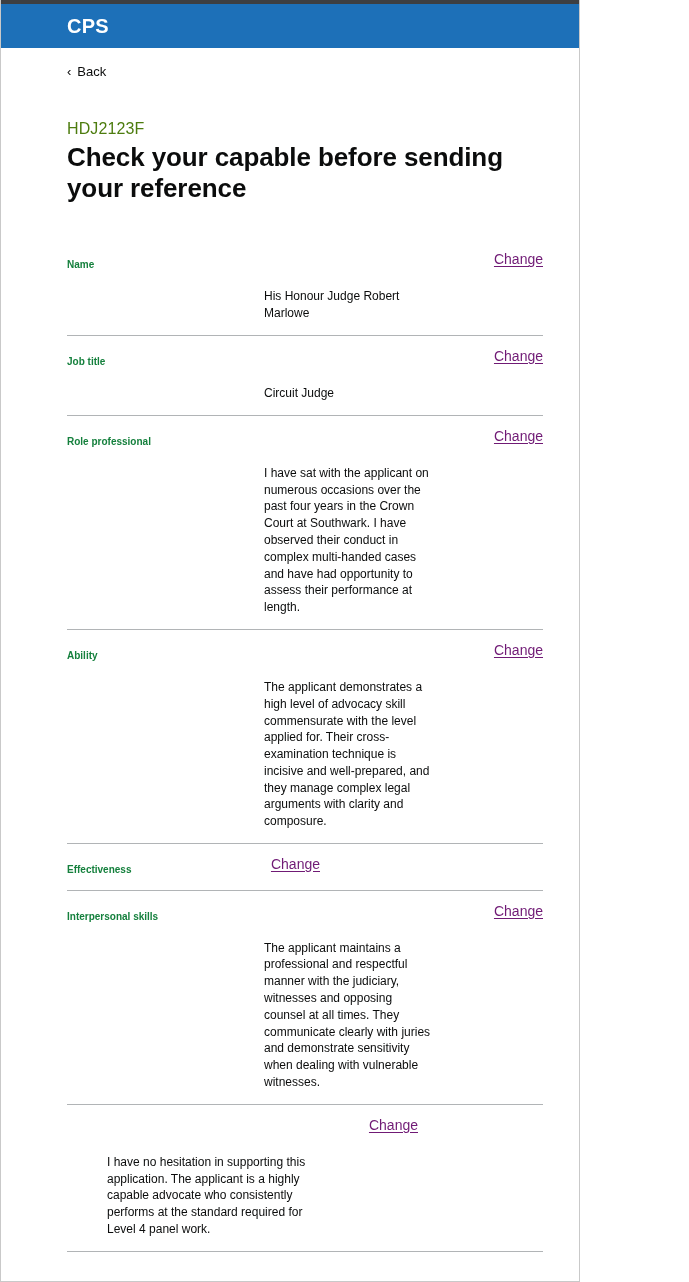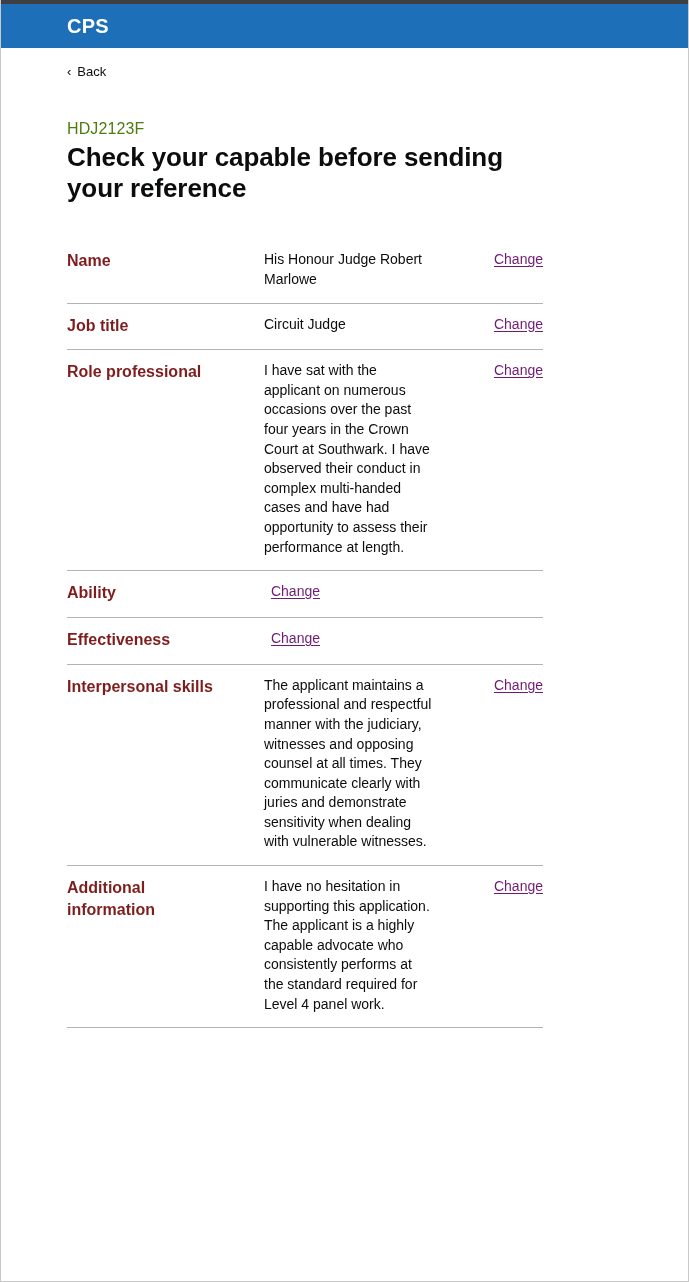--- a/index.html
+++ b/index.html
@@ -13,21 +13,21 @@
     height: 1282px;
     background: #ffffff;
     font-family: "Liberation Sans", sans-serif;
     -webkit-font-smoothing: antialiased;
     overflow: hidden;
   }
 
   
   .page-frame {
     position: relative;
-    width: 689px;
+    width: 580px;
     height: 1282px;
     background: #ffffff;
     border-left: 1px solid #c9c9c9;
     border-right: 1px solid #c9c9c9;
     border-bottom: 1px solid #c9c9c9;
   }
 
   
   .top-strip {
     height: 4px;
@@ -113,33 +113,35 @@
     align-items: flex-start;
     padding: 11px 0 13px 0;
     border-bottom: 1px solid #b1b4b6;
   }
   .summary-row.first {
     padding-top: 9px;
   }
   .summary-key {
     width: 157px;
     flex: 0 0 157px;
-    font-size: 16px;
+    font-size: 10px;
     font-weight: bold;
-    color: #7f1d1d;
+    color: #15803d;
     line-height: 1.36;
     padding-right: 10px;
+    margin-top: 8px;
   }
   .summary-value {
     flex: 1 1 auto;
-    font-size: 14px;
+    font-size: 12px;
     color: #0b0c0c;
     line-height: 1.40;
     padding-right: 12px;
     max-width: 215px;
+    margin-top: 38px;
   }
   .summary-action {
     flex: 0 0 auto;
     width: 56px;
     text-align: right;
     font-size: 14px;
     line-height: 1.40;
   }
   .change-link {
     color: #701a75;
@@ -193,20 +195,21 @@
       <div class="summary-row">
         <dt class="summary-key">Role professional</dt>
         <dd class="summary-value">I have sat with the applicant on numerous occasions over the past four years in the Crown Court at Southwark. I have observed their conduct in complex multi-handed cases and have had opportunity to assess their performance at length.</dd>
         <dd class="summary-action">
           <a class="change-link" href="#">Change</a>
         </dd>
       </div>
 
       <div class="summary-row">
         <dt class="summary-key">Ability</dt>
+        <dd class="summary-value">The applicant demonstrates a high level of advocacy skill commensurate with the level applied for. Their cross-examination technique is incisive and well-prepared, and they manage complex legal arguments with clarity and composure.</dd>
         <dd class="summary-action">
           <a class="change-link" href="#">Change</a>
         </dd>
       </div>
 
       <div class="summary-row">
         <dt class="summary-key">Effectiveness</dt>
         <dd class="summary-action">
           <a class="change-link" href="#">Change</a>
         </dd>
@@ -214,21 +217,20 @@
 
       <div class="summary-row">
         <dt class="summary-key">Interpersonal skills</dt>
         <dd class="summary-value">The applicant maintains a professional and respectful manner with the judiciary, witnesses and opposing counsel at all times. They communicate clearly with juries and demonstrate sensitivity when dealing with vulnerable witnesses.</dd>
         <dd class="summary-action">
           <a class="change-link" href="#">Change</a>
         </dd>
       </div>
 
       <div class="summary-row">
-        <dt class="summary-key">Additional information</dt>
         <dd class="summary-value">I have no hesitation in supporting this application. The applicant is a highly capable advocate who consistently performs at the standard required for Level 4 panel work.</dd>
         <dd class="summary-action">
           <a class="change-link" href="#">Change</a>
         </dd>
       </div>
 
     </dl>
 
   </div>
 </div>

